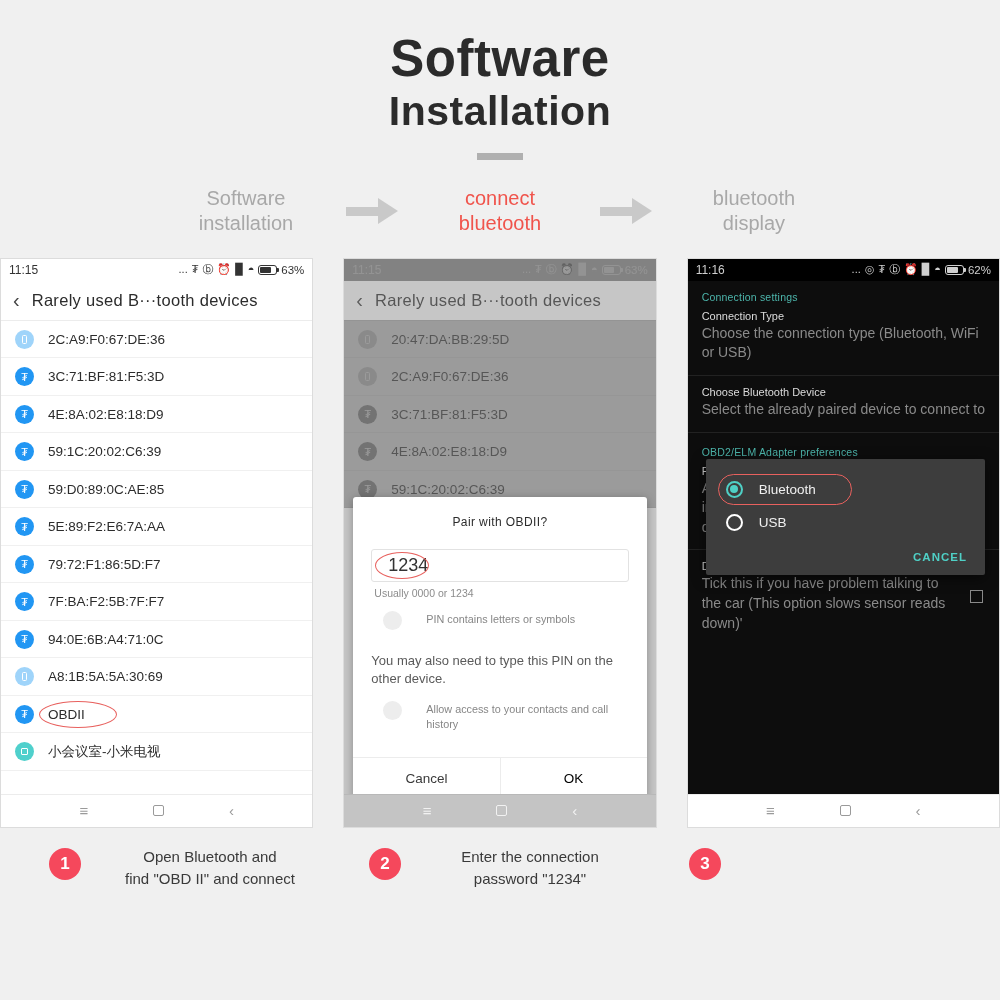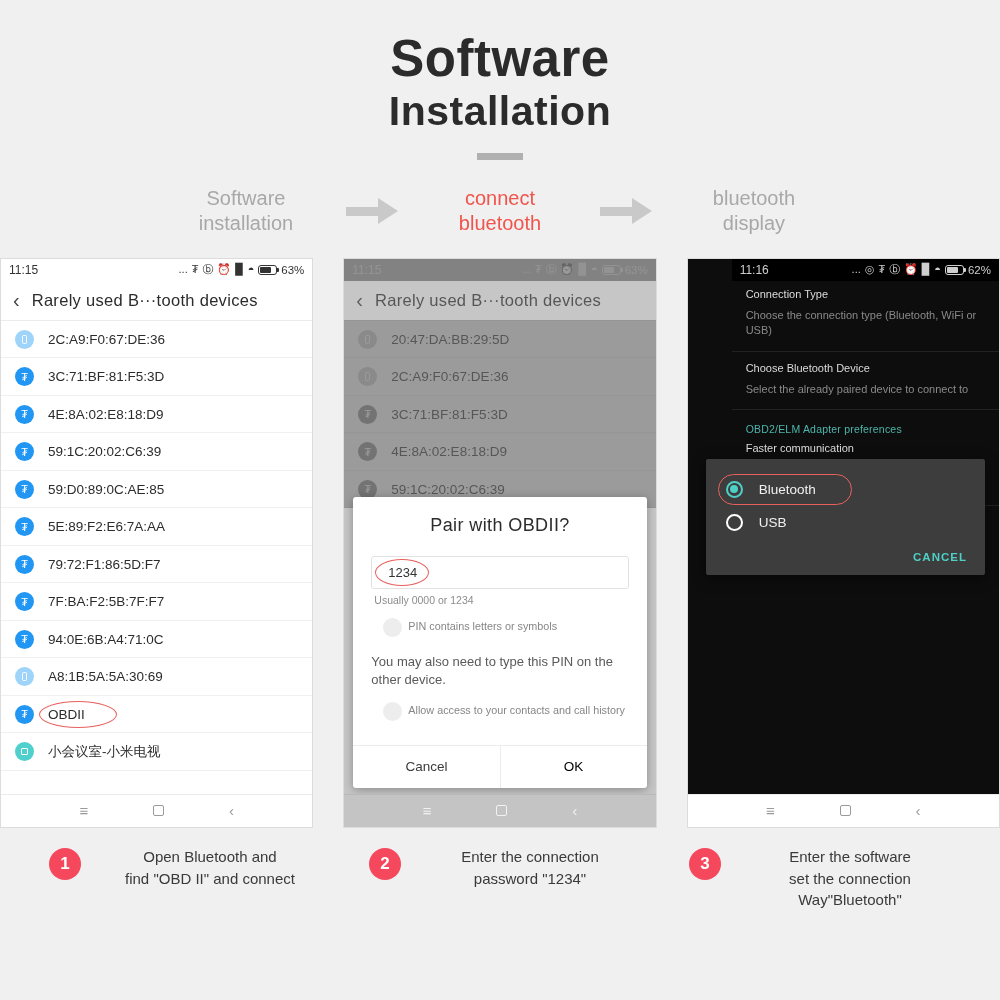--- a/index.html
+++ b/index.html
@@ -144,69 +144,69 @@
     position: absolute; inset: 0; background: rgba(120,120,120,0.42);
     pointer-events: none;
   }
   .pair-dialog {
     position: absolute; left: 9px; right: 9px; top: 238px;
     background: #fff; border-radius: 3px;
     box-shadow: 0 2px 10px rgba(0,0,0,.3);
     padding: 18px 0 0;
   }
   .pd-title {
-    font-size: 18px; color: #2c2c2c; text-align: center;
+    font-size: 12px; color: #2c2c2c; text-align: center;
     letter-spacing: .4px; padding-bottom: 20px;
   }
   .pd-body { padding: 0 18px 10px; }
   .pd-inputwrap { position: relative; }
   .pd-input {
     border: 1px solid #e2e2e2; border-radius: 3px;
     height: 33px; display: flex; align-items: center;
-    padding-left: 16px; font-size: 13px; color: #333;
+    padding-left: 16px; font-size: 18px; color: #333;
   }
   .pd-circle {
     position: absolute; left: 4px; top: 3px;
     width: 54px; height: 27px;
     border: 1.6px solid #e8615e; border-radius: 50%;
   }
   .pd-hint { font-size: 10.5px; color: #8c8c8c; margin: 5px 0 0 3px; }
   .pd-check {
-    display: flex; align-items: flex-start; gap: 6px;
+    display: flex; align-items: flex-start; gap: 24px;
     margin: 11px 0 0 12px;
   }
   .radio-grey {
     width: 19px; height: 19px; border-radius: 50%;
     background: #ededed; flex: none; margin-top: 1px;
   }
   .pd-check-lbl { font-size: 10.8px; color: #868686; line-height: 1.45; padding-top: 2px; }
-  .pd-note { font-size: 13px; color: #5a5a5a; line-height: 1.42; margin-top: 16px; }
+  .pd-note { font-size: 13px; color: #5a5a5a; line-height: 1.42; margin-top: 22px; }
   .pd-actions {
     display: flex; border-top: 1px solid #ececec; margin-top: 14px;
   }
   .pd-btn {
     flex: 1; height: 42px; display: flex; align-items: center;
     justify-content: center; font-size: 13.5px;
   }
   .pd-btn.cancel { color: #3a3a3a; border-right: 1px solid #ececec; }
   .pd-btn.ok { color: #000000; }
 
   
-  .dark-screen { background: #0d0d0d; height: 100%; position: relative; padding-left: 44px; }
+  .dark-screen { background: #0d0d0d; height: 100%; position: relative; }
   .obd-appbar {
     padding: 12px 14px 16px; font-size: 15.5px; color: #e6e6e6;
     background: #0d0d0d;
   }
   .obd-sec {
     font-size: 10.5px; color: #4db6ac; padding: 10px 14px 0;
     letter-spacing: .2px;
   }
   .obd-item { padding: 7px 14px 9px; }
   .obd-item .t { font-size: 11px; color: #dcdcdc; }
-  .obd-item .s { font-size: 11px; color: #8a8a8a; line-height: 1.4; margin-top: 8px; }
+  .obd-item .s { font-size: 14px; color: #8a8a8a; line-height: 1.4; margin-top: 2px; }
   .obd-divider { height: 1px; background: #222; margin: 3px 0; }
   .obd-row-cb { display: flex; align-items: center; }
   .obd-row-cb .txt { flex: 1; }
   .cbox {
     width: 13px; height: 13px; border: 1.4px solid #8a8a8a;
     flex: none; margin-left: 12px; margin-right: 2px;
   }
 
   .radio-dialog {
     position: absolute; left: 18px; right: 14px; top: 200px;
@@ -471,20 +471,21 @@
           <span class="sb-ico">⏰</span>
           <span class="sb-ico">▉</span>
           <span class="sb-ico">◓</span>
           <span class="batt">
               <span class="fill"></span>
             </span>
           <span class="sb-pct">62%</span>
         </span>
       </div>
       <div id="p3-list">
+          <div class="obd-sec">Connection settings</div>
           <div class="obd-item">
             <div class="obd-row-cb">
               <div class="txt">
                 <div class="t">Connection Type</div>
                 <div class="s">Choose the connection type (Bluetooth, WiFi or USB)</div>
               </div>
             </div>
           </div>
           <div class="obd-divider"></div>
           <div class="obd-item">
@@ -545,15 +546,14 @@
     <div class="cap">
       <span class="cap-badge">1</span>
       <span class="cap-text"><span>Open Bluetooth and</span><br><span>find "OBD II" and connect</span></span>
     </div>
     <div class="cap">
       <span class="cap-badge">2</span>
       <span class="cap-text"><span>Enter the connection</span><br><span>password "1234"</span></span>
     </div>
     <div class="cap">
       <span class="cap-badge">3</span>
-      <span class="cap-text"><span>Enter the software</span><br><span>set the connection</span><br><span>Way"Bluetooth"</span></span>
     </div>
   </div>
 
 </body></html>

